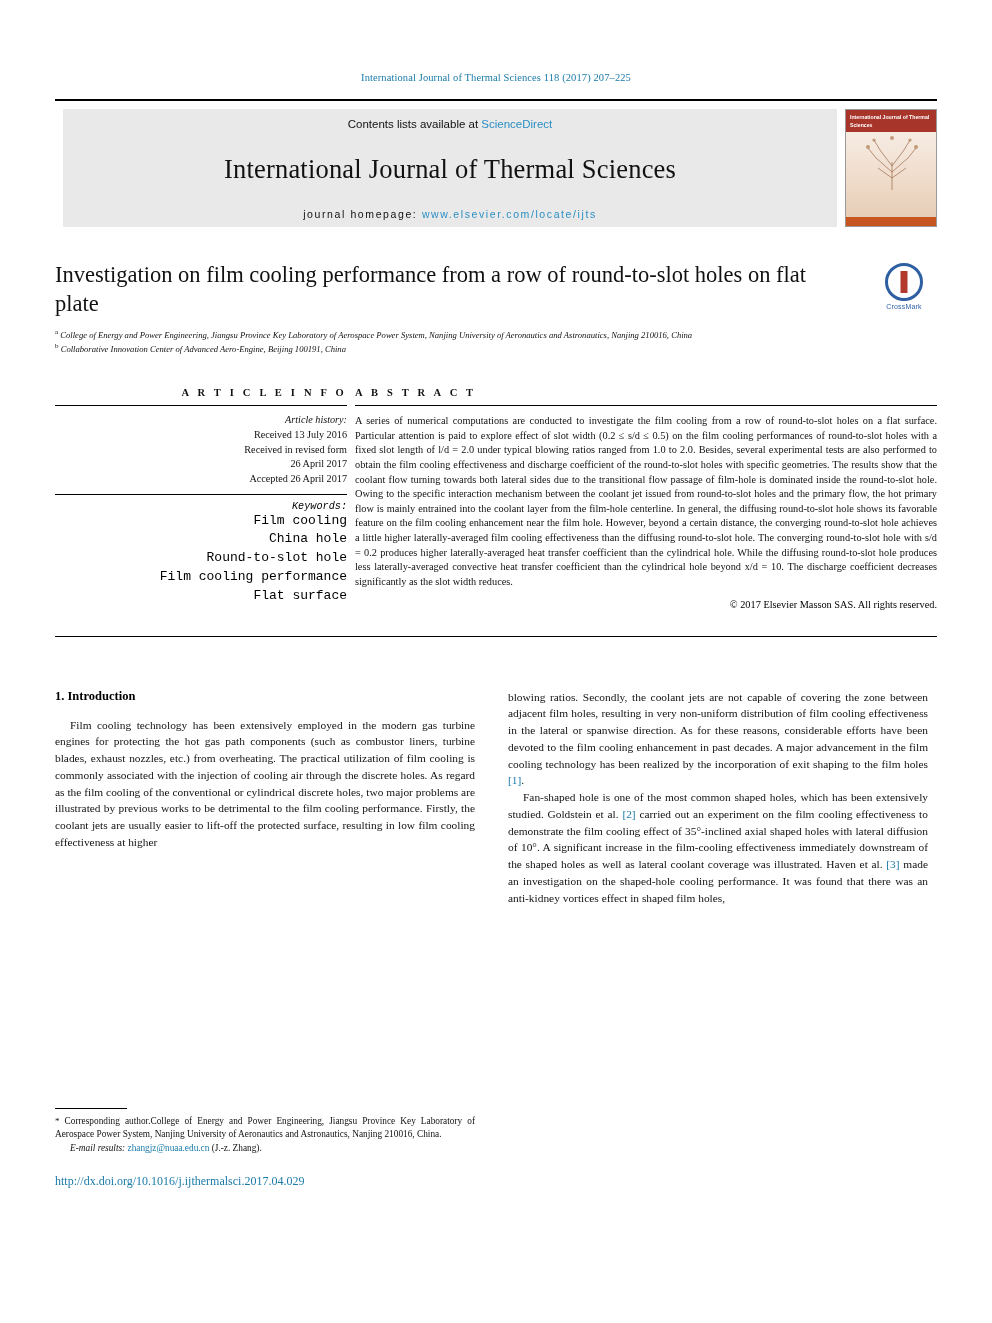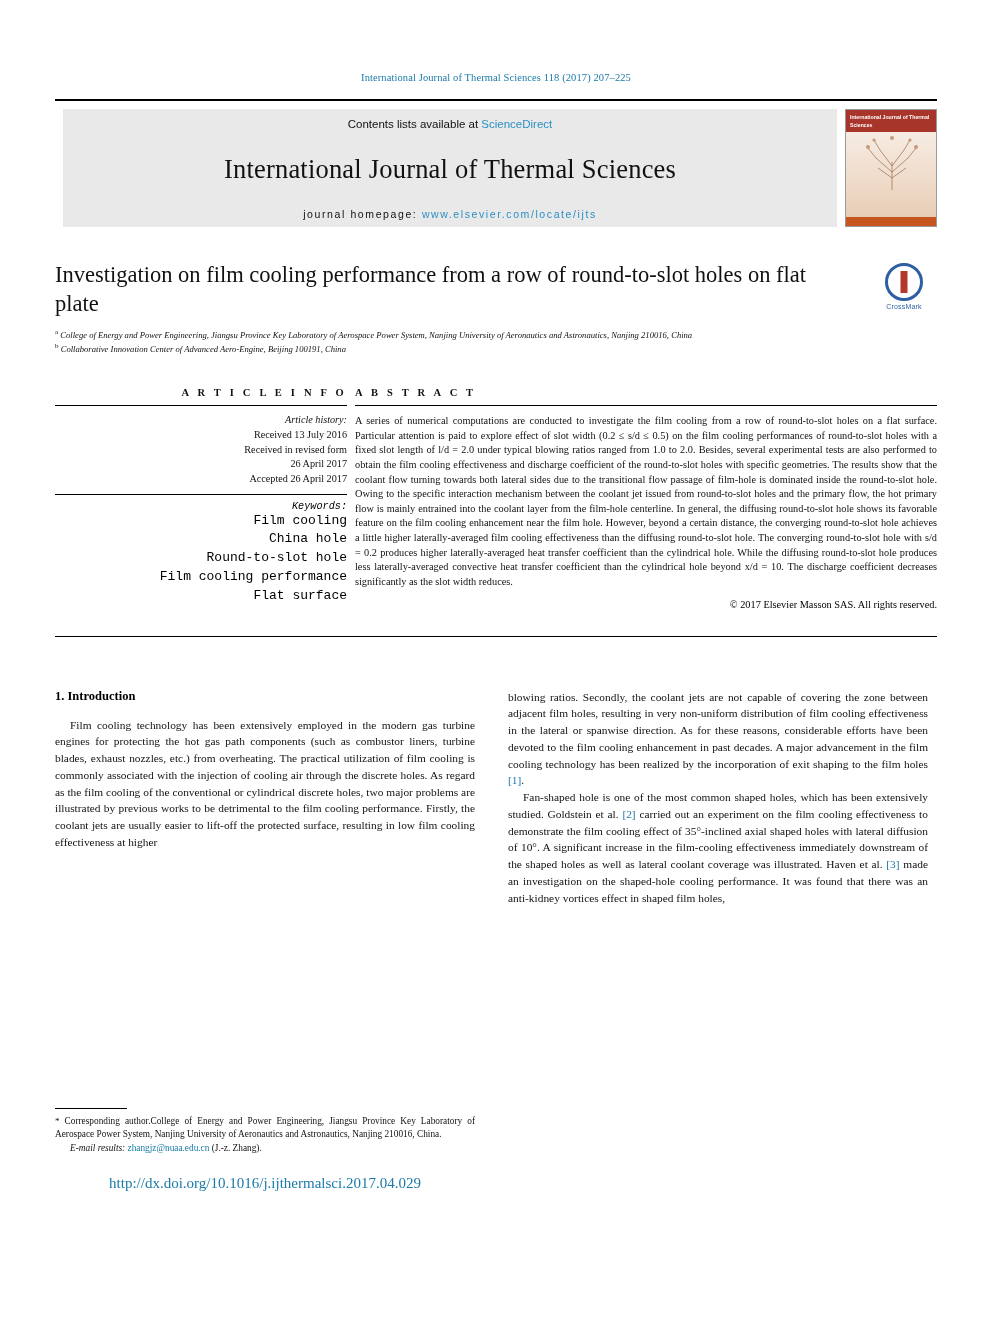--- a/index.html
+++ b/index.html
@@ -213,21 +213,21 @@
     position:absolute;
     left:55px; top:1108px; width:420px;
   }
   .fn-rule { width:72px; border-top:1px solid #000; margin-bottom:6px; }
   .footnote {
     font-size:9.3px; line-height:1.45; text-align:justify; color:#111;
   }
   .footnote .star { font-size:9px; }
   .footnote .email-lbl { font-style:italic; }
   .footnote a, .footnote .link { color:#1a7aa8; text-decoration:none; }
-  .doi-block { margin-top:17px; font-size:15px; line-height:1.5;text-align:center; }
+  .doi-block { margin-top:17px; font-size:12px; line-height:1.5; }
   .doi-block .doi { color:#1a7aa8; }
 </style>
 </head>
 <body>
 
 <div class="page">
 
   <div class="runhead">International Journal of Thermal Sciences 118 (2017) 207–225</div>
 
   <div class="masthead">

